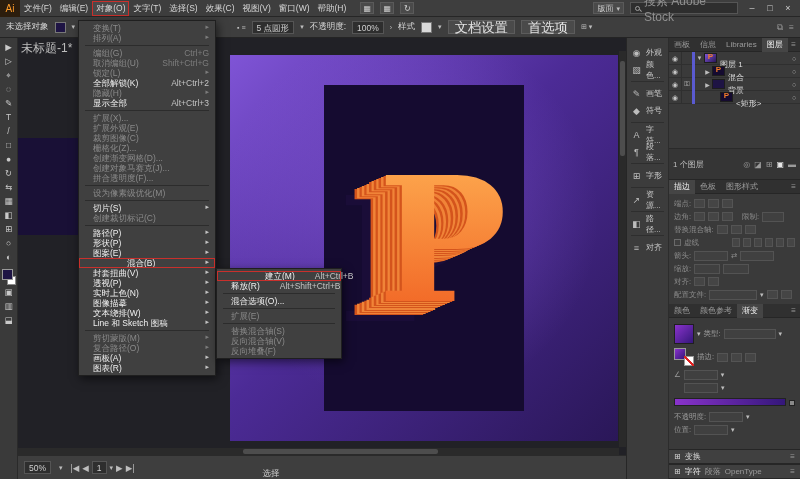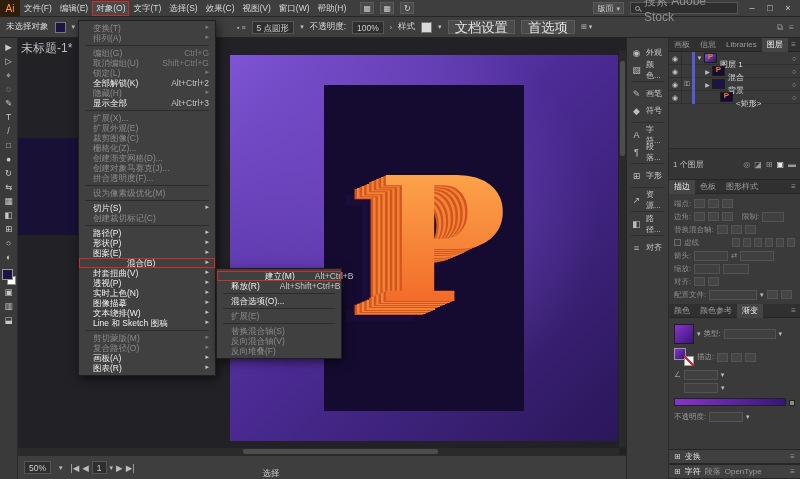--- a/index.html
+++ b/index.html
@@ -489,20 +489,25 @@
             </div>
           <div class="srow" style="height:16px">
             <span class="gradbar" style="background: linear-gradient(90deg, rgb(138, 51, 204), rgb(52, 23, 122));"></span>
             <span class="gstop"></span>
           </div>
           <div class="srow">
               <span>不透明度:</span>
               <span class="gfield" style="width:34px"></span>
               <span class="dd-arrow">▾</span>
             </div>
+          <div class="srow">
+              <span>位置:</span>
+              <span class="gfield" style="width:34px"></span>
+              <span class="dd-arrow">▾</span>
+            </div>
         </div>
 
         <div class="collapsed-bar">
           <span>⊞</span>
           <span>变换</span>
           <span class="pmenu">≡</span>
         </div>
         <div class="collapsed-bar">
           <span>⊞</span>
           <span class="cb-tab active">字符</span>

